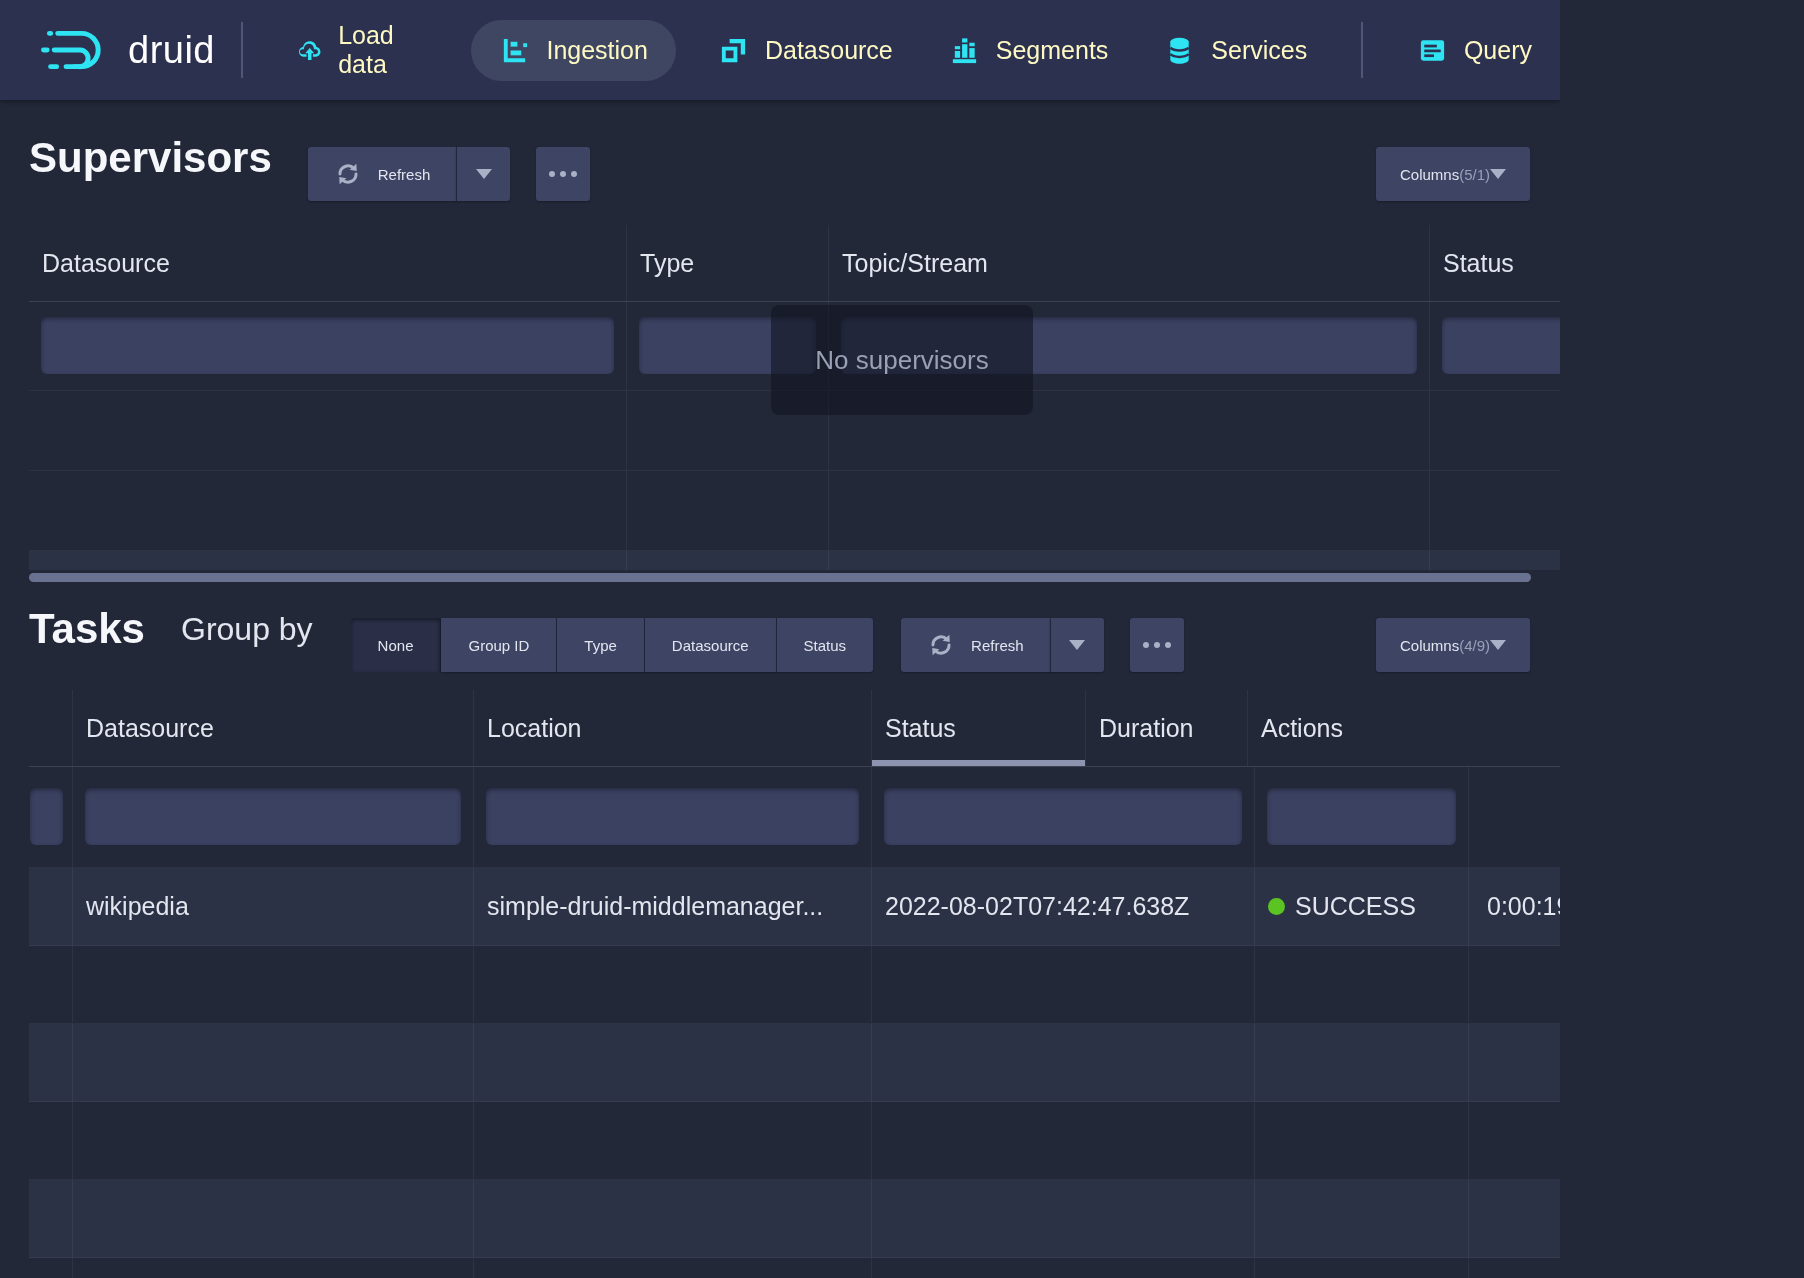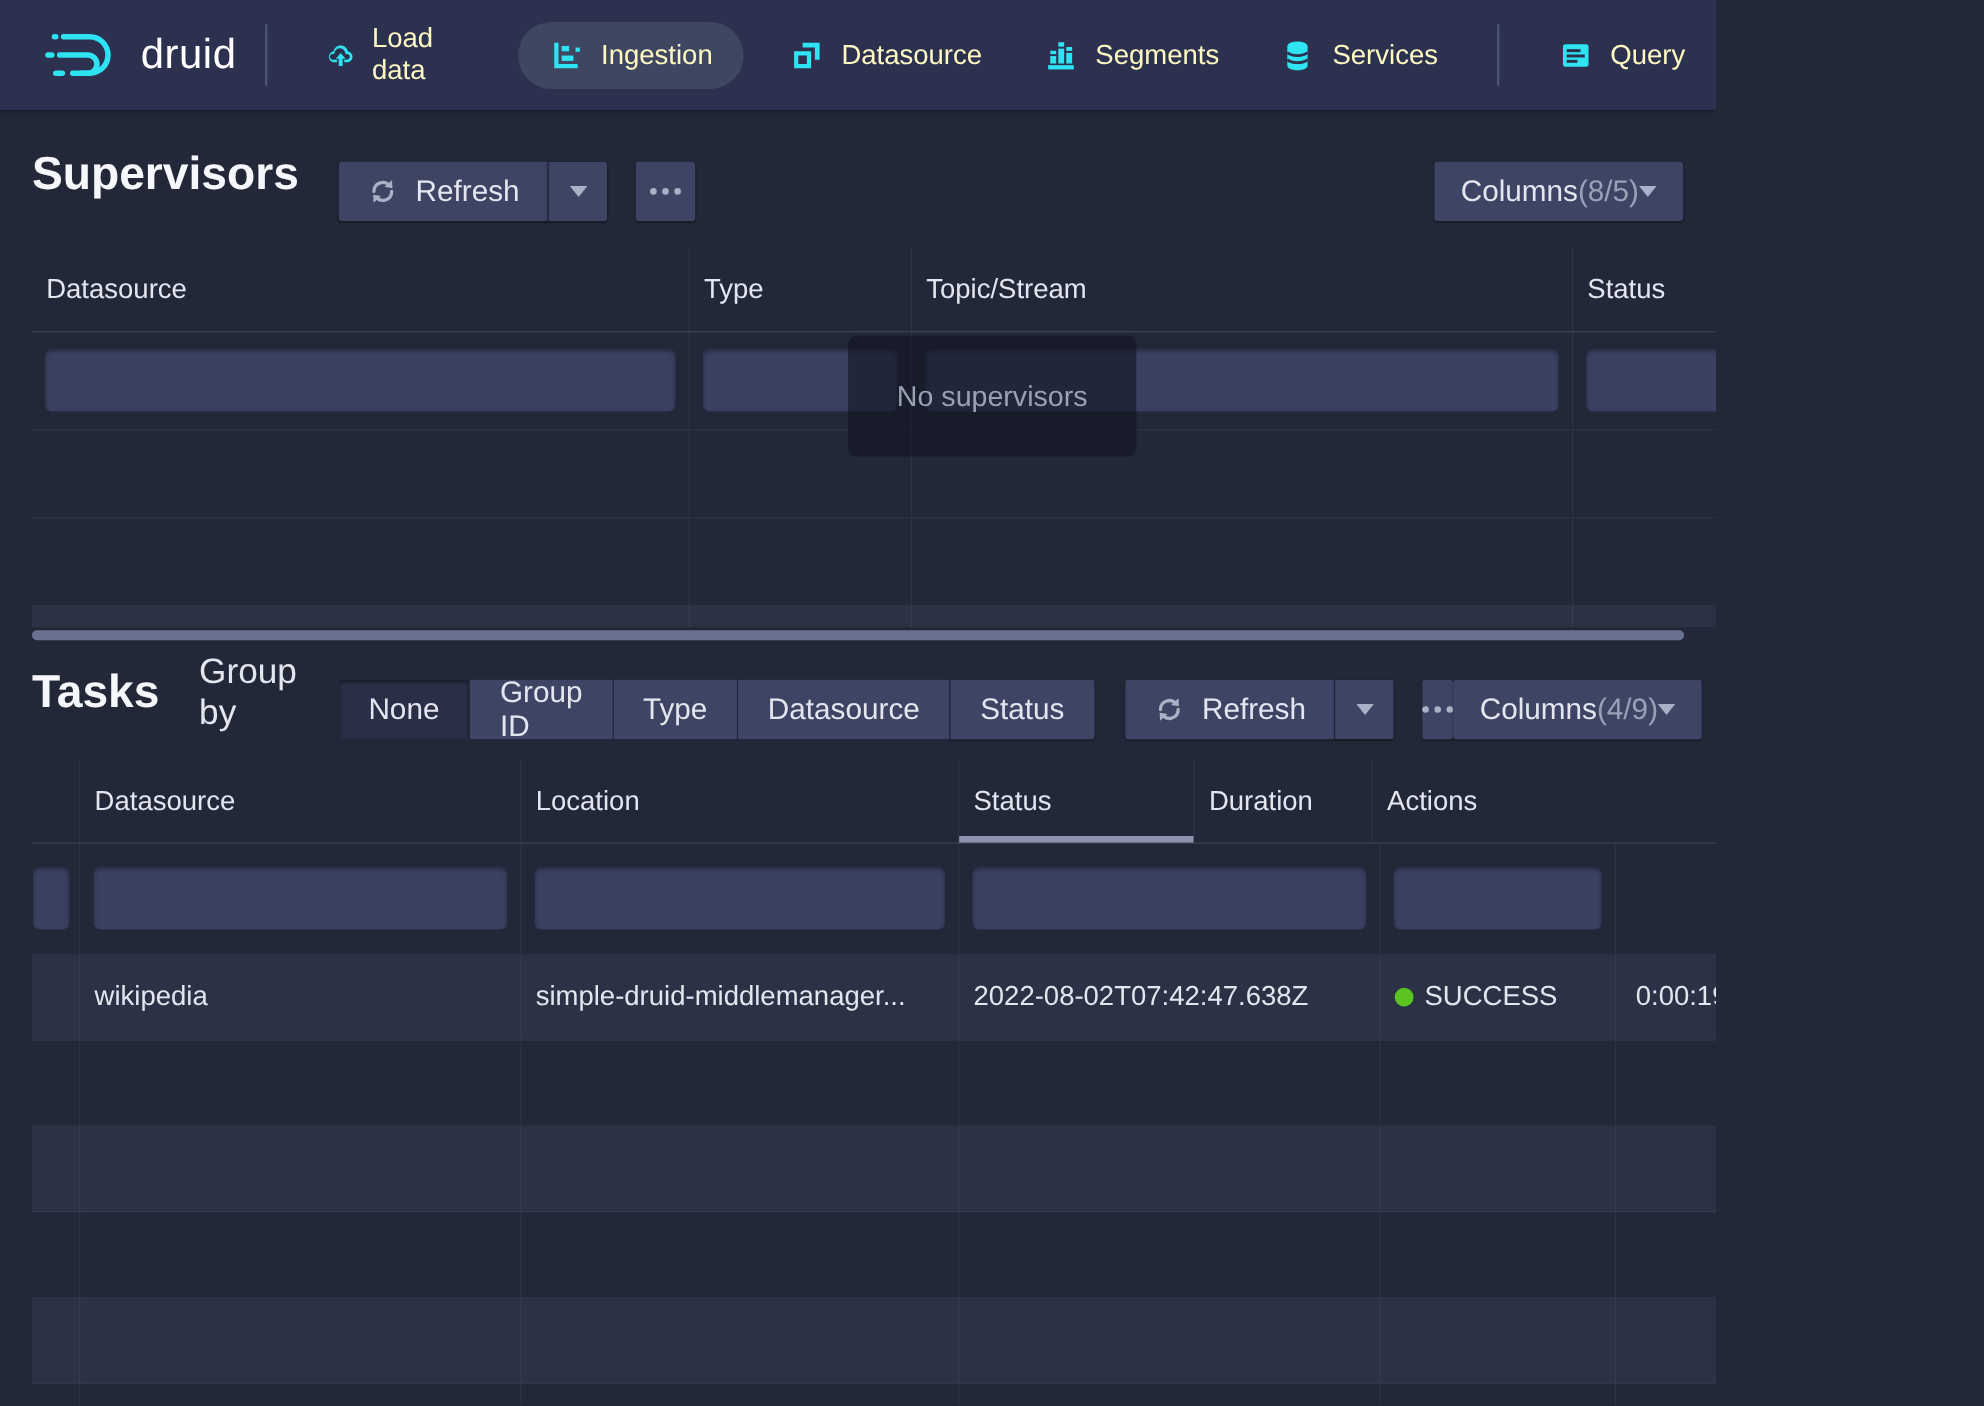--- a/index.html
+++ b/index.html
@@ -26,21 +26,21 @@
   }
   .nav-icon { width:31px; height:31px; display:block; }
 
   
   .toolbar { display:flex; align-items:center; margin:0 30px 0 29px; }
   .section-title { font-size:42px; font-weight:600; color:#f6f7fb; }
   .sup-toolbar { margin-top:31px; height:54px; }
   .tasks-toolbar { margin-top:20px; height:54px; }
   .btn {
     height:54px; background:#3d4464; border-radius:3px; display:flex; align-items:center;
-    font-size:27px; color:#e3e6ef; cursor:pointer; box-shadow:0 1px 2px rgba(0,0,0,.3);margin-top:32px;
+    font-size:15px; color:#e3e6ef; cursor:pointer; box-shadow:0 1px 2px rgba(0,0,0,.3);margin-top:32px;
   }
   .btn-group { display:flex; }
   .btn-group .btn { border-radius:0; }
   .btn-group .btn:first-child { border-radius:3px 0 0 3px; }
   .btn-group .btn:last-child { border-radius:0 3px 3px 0; }
   .refresh-main { padding:0 26px; gap:16px; }
   .caret-btn { width:54px; justify-content:center; border-left:1px solid rgba(10,14,28,.55); }
   .more-btn { width:54px; justify-content:center; gap:5px; }
   .dot { width:6px; height:6px; border-radius:50%; background:#a9b1c6; }
   .caret { width:0; height:0; border-left:8px solid transparent; border-right:8px solid transparent; border-top:10px solid #a9b1c6; }
@@ -221,21 +221,21 @@
     <div class="btn more-btn" style="margin-left:26px">
       <span class="dot"></span>
       <span class="dot"></span>
       <span class="dot"></span>
     </div>
 
     <div class="spacer"></div>
 
     <div class="btn columns-btn">
       <span>Columns</span>
-      <span class="muted">(8/5)</span>
+      <span class="muted">(5/1)</span>
       <span class="caret"></span>
     </div>
   </div>
 
   <div class="table sup-table">
     <div class="trow thead">
       <div class="c th sc0">Datasource</div>
       <div class="c th sc1">Type</div>
       <div class="c th sc2">Topic/Stream</div>
       <div class="c th sc3">Status</div>

